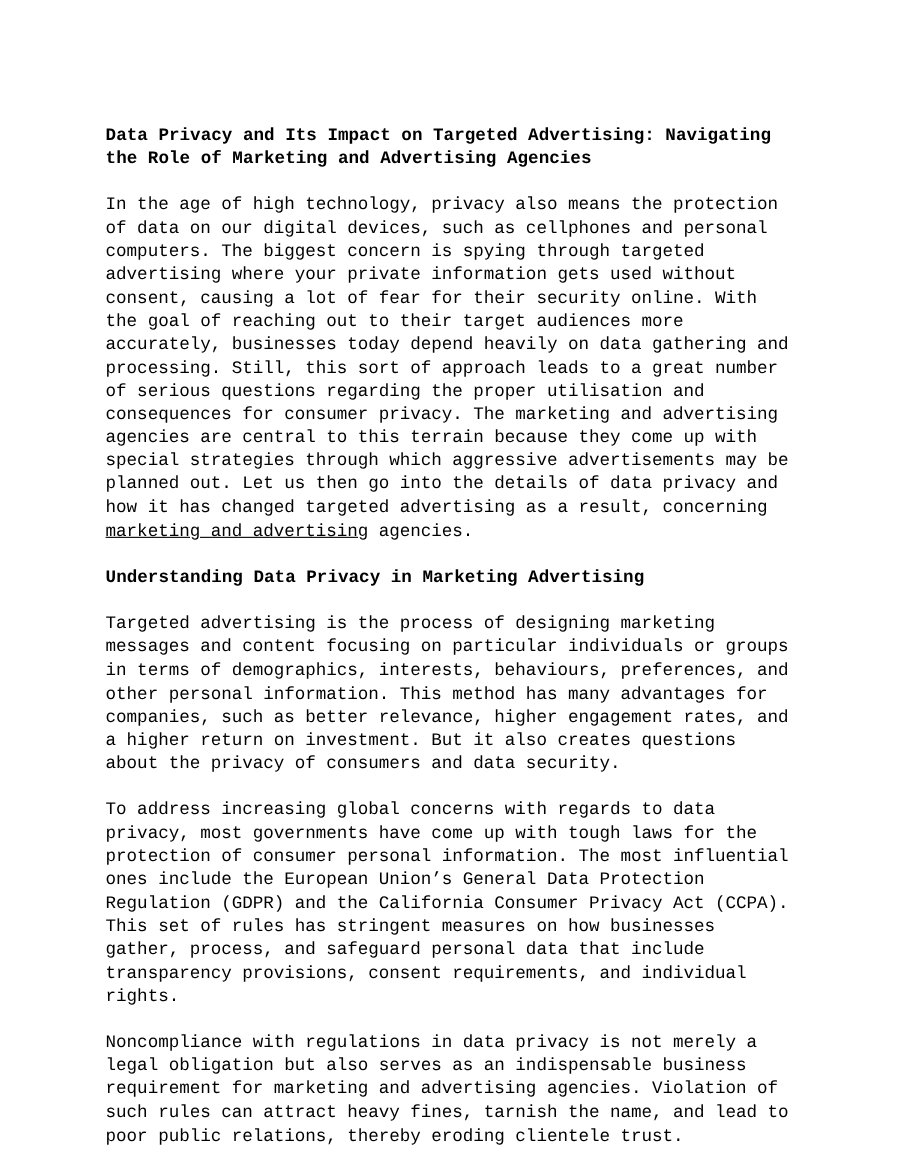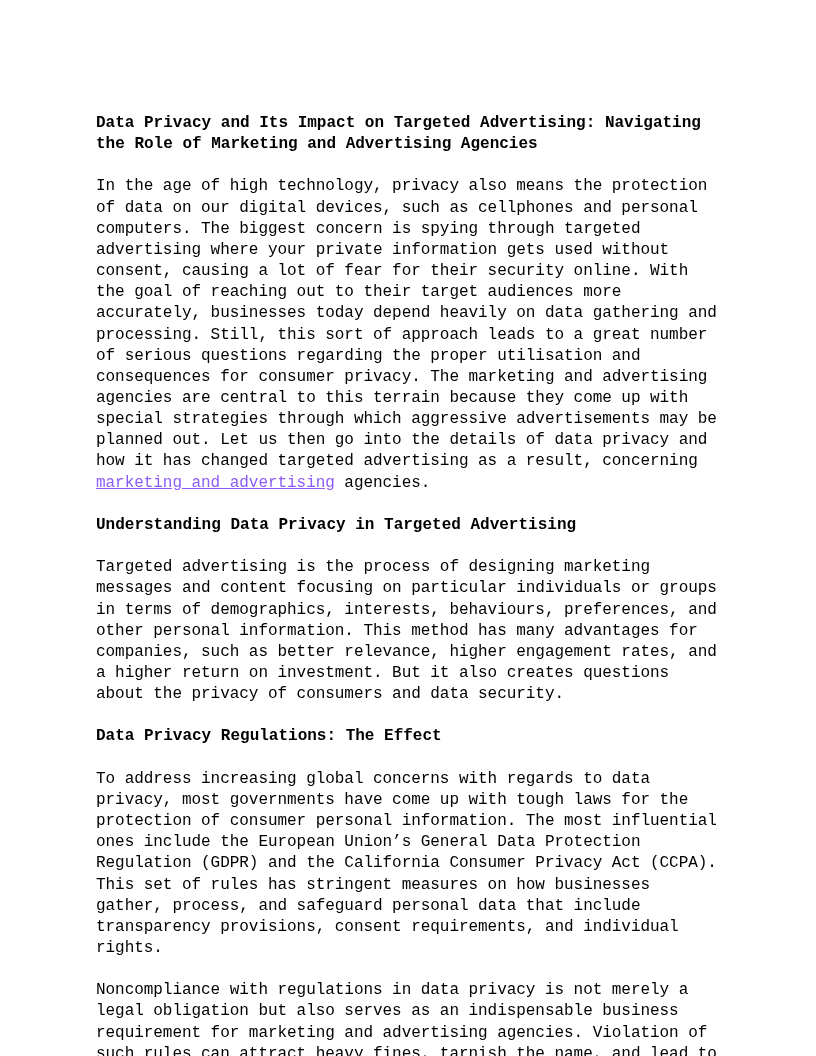--- a/index.html
+++ b/index.html
@@ -29,33 +29,32 @@
       letter-spacing: -0.05px;
     }
     .page h1, .page h2 {
       margin: 0 0 21.15px 0;
       padding: 0;
       font-size: 16px;
       font-weight: bold;
       line-height: 21.15px;
     }
     a.link {
-      color: #8b5cf6;
+      color: #000000;
       text-decoration: underline;
     }
   </style>
 </head>
 <body>
 
 <div class="page">
   <h1>Data Privacy and Its Impact on Targeted Advertising: Navigating the Role of Marketing and Advertising Agencies</h1>
 
   <p><span>In the age of high technology, privacy also means the protection of data on our digital devices, such as cellphones and personal computers. The biggest concern is spying through targeted advertising where your private information gets used without consent, causing a lot of fear for their security online. With the goal of reaching out to their target audiences more accurately, businesses today depend heavily on data gathering and processing. Still, this sort of approach leads to a great number of serious questions regarding the proper utilisation and consequences for consumer privacy. The marketing and advertising agencies are central to this terrain because they come up with special strategies through which aggressive advertisements may be planned out. Let us then go into the details of data privacy and how it has changed targeted advertising as a result, concerning </span><a class="link" href="#">marketing and advertising</a><span> agencies.</span></p>
 
-  <h2>Understanding Data Privacy in Targeted Advertising</h2>
+  <h2>Understanding Data Privacy in Marketing Advertising</h2>
   <p>Targeted advertising is the process of designing marketing messages and content focusing on particular individuals or groups in terms of demographics, interests, behaviours, preferences, and other personal information. This method has many advantages for companies, such as better relevance, higher engagement rates, and a higher return on investment. But it also creates questions about the privacy of consumers and data security.</p>
 
-  <h2>Data Privacy Regulations: The Effect</h2>
   <p>To address increasing global concerns with regards to data privacy, most governments have come up with tough laws for the protection of consumer personal information. The most influential ones include the European Union’s General Data Protection Regulation (GDPR) and the California Consumer Privacy Act (CCPA). This set of rules has stringent measures on how businesses gather, process, and safeguard personal data that include transparency provisions, consent requirements, and individual rights.</p>
   <p>Noncompliance with regulations in data privacy is not merely a legal obligation but also serves as an indispensable business requirement for marketing and advertising agencies. Violation of such rules can attract heavy fines, tarnish the name, and lead to poor public relations, thereby eroding clientele trust.</p>
 
   <h2>Regulation Personalisation with Privacy</h2>
 </div>
 
 </body></html>

